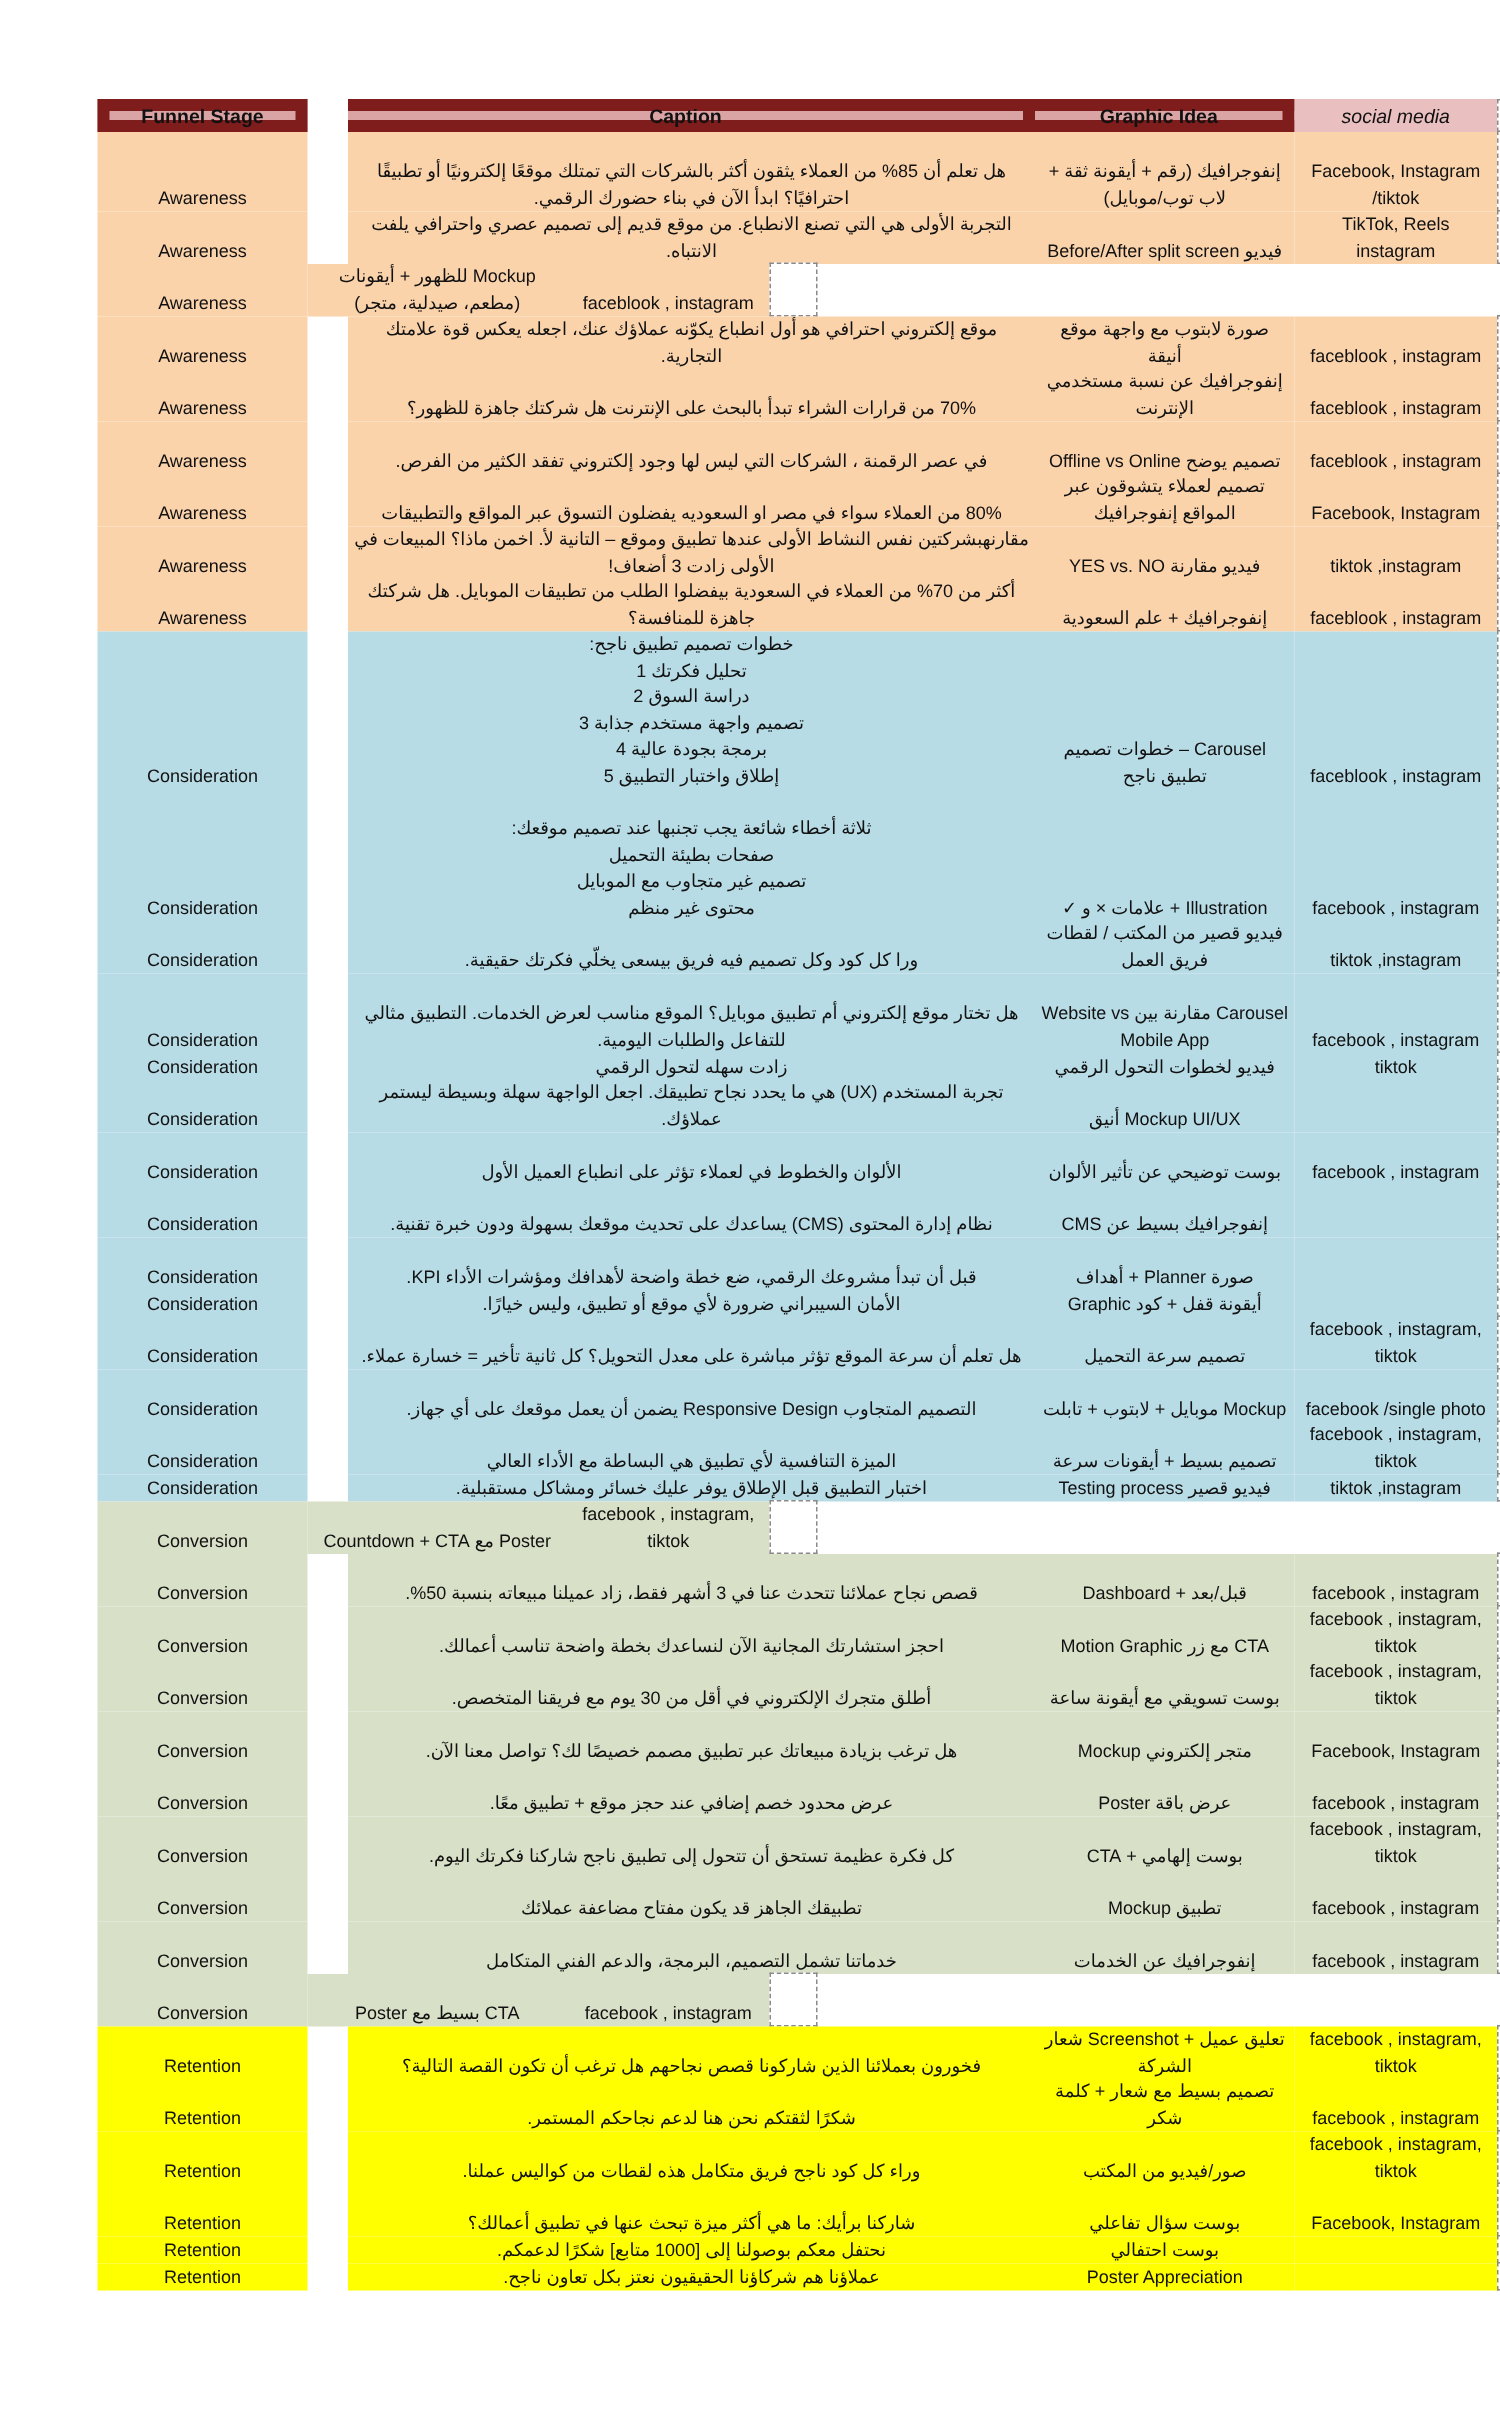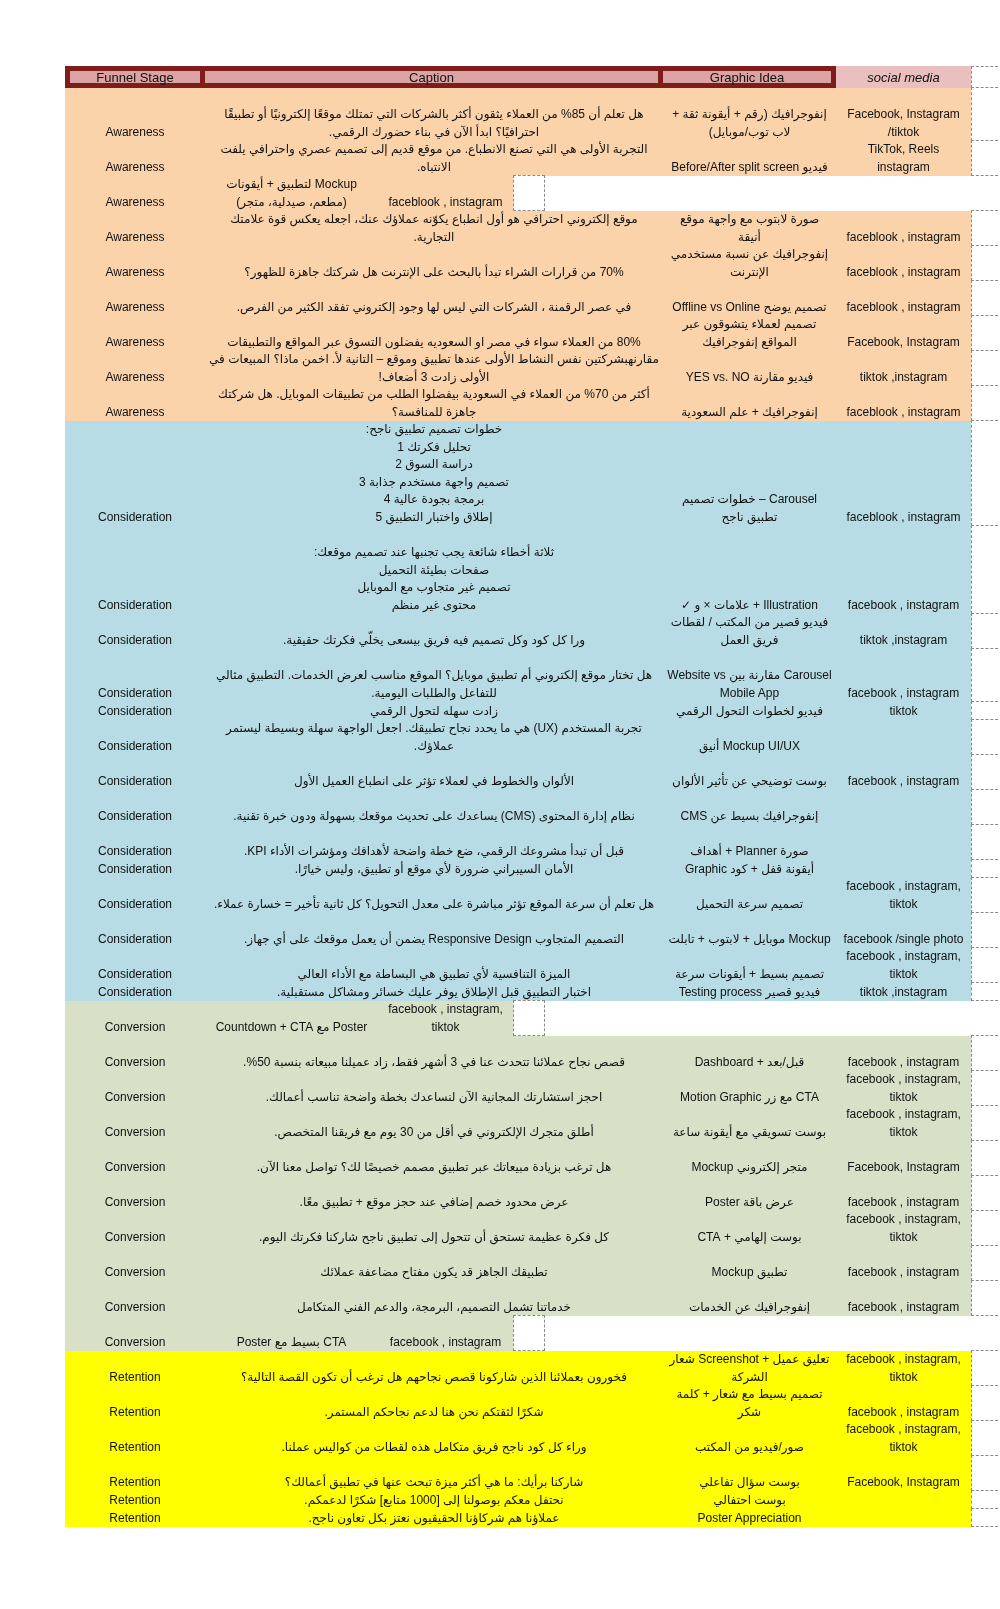--- a/index.html
+++ b/index.html
@@ -5,32 +5,32 @@
   html,body{margin:0;padding:0;}
   body{
     width:1000px;height:1609px;background:#ffffff;overflow:hidden;
     font-family:"Liberation Sans","DejaVu Sans",sans-serif;color:#111;
   }
   .sheet{position:absolute;left:65px;top:66px;}
   .hrow,.row{display:flex;align-items:stretch;}
   
   .hcell{
     box-sizing:border-box;background:var(--header-bg);
-    border:5px solid #7f1d1d;font-weight:normal;font-size:13px;
+    border:8px solid #7f1d1d;font-weight:bold;font-size:13px;
     display:flex;align-items:center;justify-content:center;height:22px;
   }
   .hcell + .hcell{border-left:none;}
   .hcell-social{
     box-sizing:border-box;background:var(--social-header-bg);
     font-weight:normal;font-size:13px;height:22px;
     display:flex;align-items:center;justify-content:center;font-style:italic;
   }
   
   .c-stage{width:140px;}
-  .c-caption{width:458px;}
+  .c-caption{width:458px;margin-left:27px;}
   .c-graphic{width:173px;}
   .c-social{width:135px;}
   
   .row{box-sizing:border-box;}
   .cell{
     box-sizing:border-box;font-size:12px;line-height:17.5px;
     display:flex;flex-direction:column;justify-content:flex-end;
     text-align:center;padding:0 4px;overflow:hidden;
   }
   .c-caption.cell{white-space:pre-line;}
@@ -66,21 +66,21 @@
       </div>
       <div class="row aw" style="min-height: 35px;">
         <div class="cell c-stage" dir="ltr">Awareness</div>
         <div class="cell c-caption" dir="rtl">التجربة الأولى هي التي تصنع الانطباع. من موقع قديم إلى تصميم عصري واحترافي يلفت الانتباه.</div>
         <div class="cell c-graphic" dir="rtl">فيديو Before/After split screen</div>
         <div class="cell c-social" dir="ltr">TikTok, Reels instagram</div>
         <div class="dashcell"></div>
       </div>
       <div class="row aw" style="min-height: 35px;">
         <div class="cell c-stage" dir="ltr">Awareness</div>
-        <div class="cell c-graphic" dir="rtl">Mockup لتطبيق + أيقونات (مطعم، صيدلية، متجر)</div>
+        <div class="cell c-graphic" dir="rtl">Mockup للظهور + أيقونات (مطعم، صيدلية، متجر)</div>
         <div class="cell c-social" dir="ltr">faceblook , instagram</div>
         <div class="dashcell"></div>
       </div>
       <div class="row aw" style="min-height: 35px;">
         <div class="cell c-stage" dir="ltr">Awareness</div>
         <div class="cell c-caption" dir="rtl">موقع إلكتروني احترافي هو أول انطباع يكوّنه عملاؤك عنك، اجعله يعكس قوة علامتك التجارية.</div>
         <div class="cell c-graphic" dir="rtl">صورة لابتوب مع واجهة موقع أنيقة</div>
         <div class="cell c-social" dir="ltr">faceblook , instagram</div>
         <div class="dashcell"></div>
       </div>

